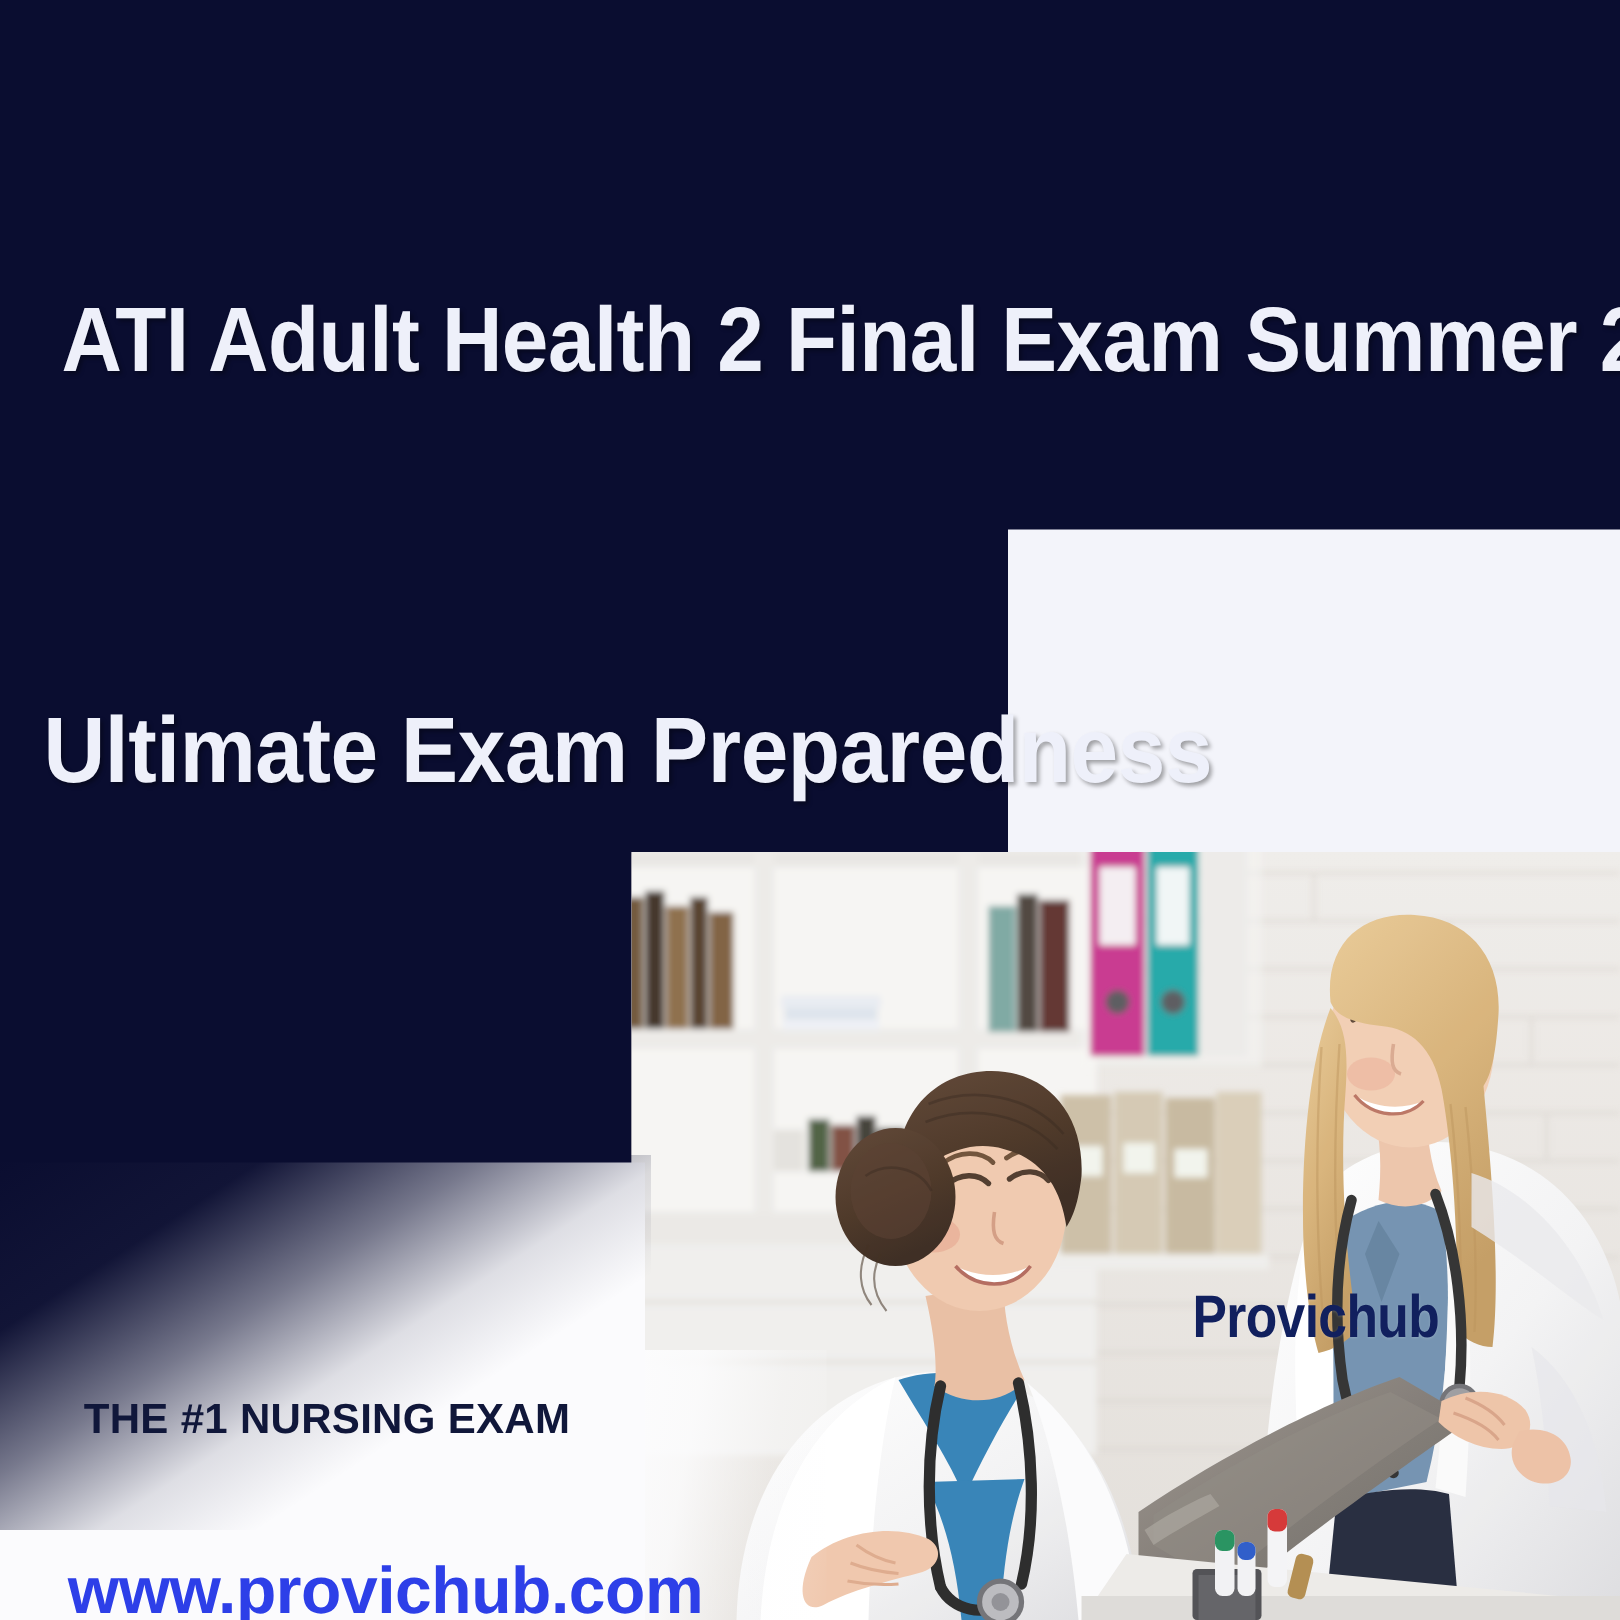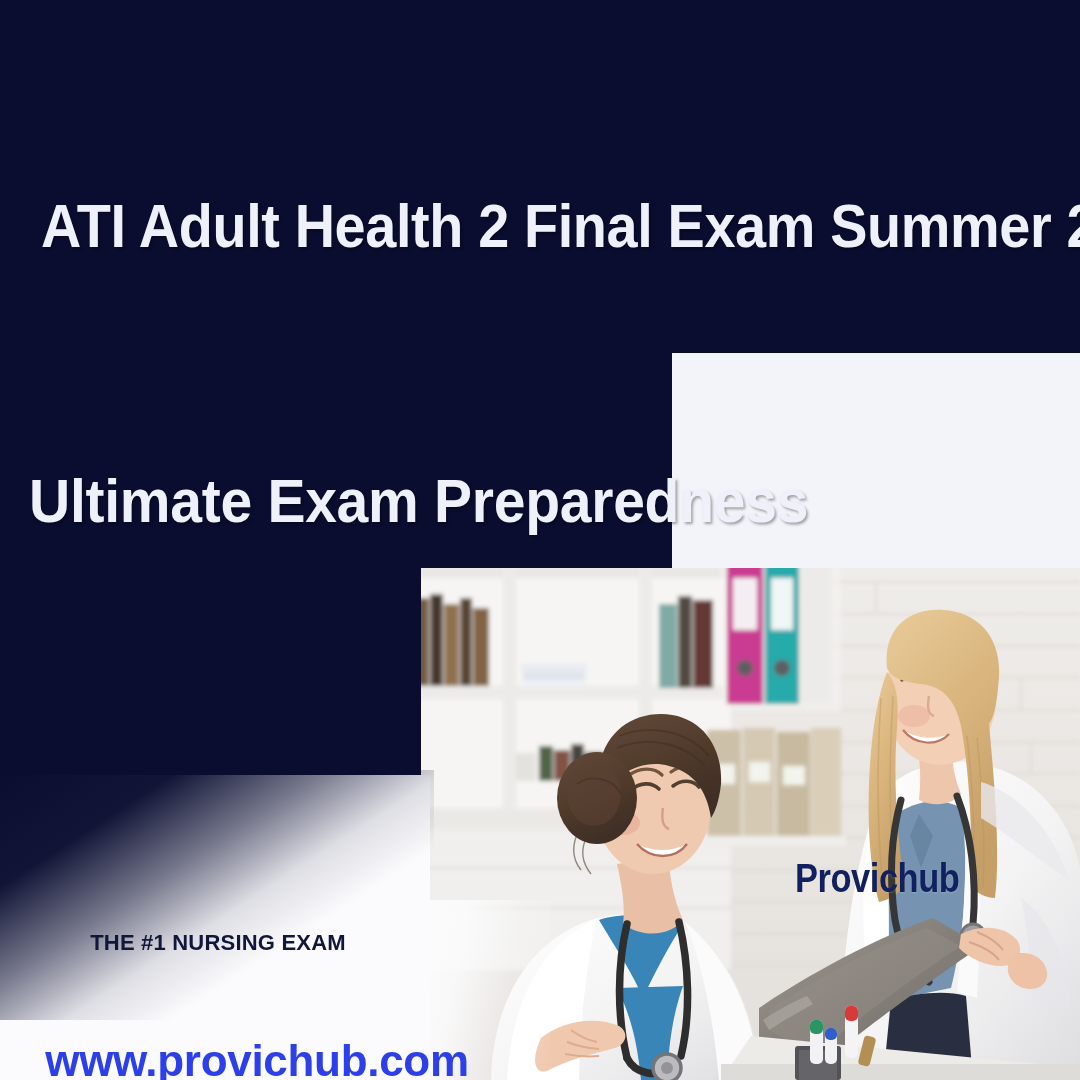--- a/index.html
+++ b/index.html
@@ -116,21 +116,21 @@
     white-space: nowrap;
   }
 
   .tagline {
     position: absolute;
     left: 42px;
     top: 930px;
     width: 352px;
     text-align: center;
     color: #10173a;
-    font-size: 22px;
+    font-size: 28px;
     line-height: 1.16;
     font-weight: bold;
     letter-spacing: 0.2px;
   }
   .tagline-line { display: block; }
 
   .weburl {
     position: absolute;
     left: 42px;
     top: 1036px;

